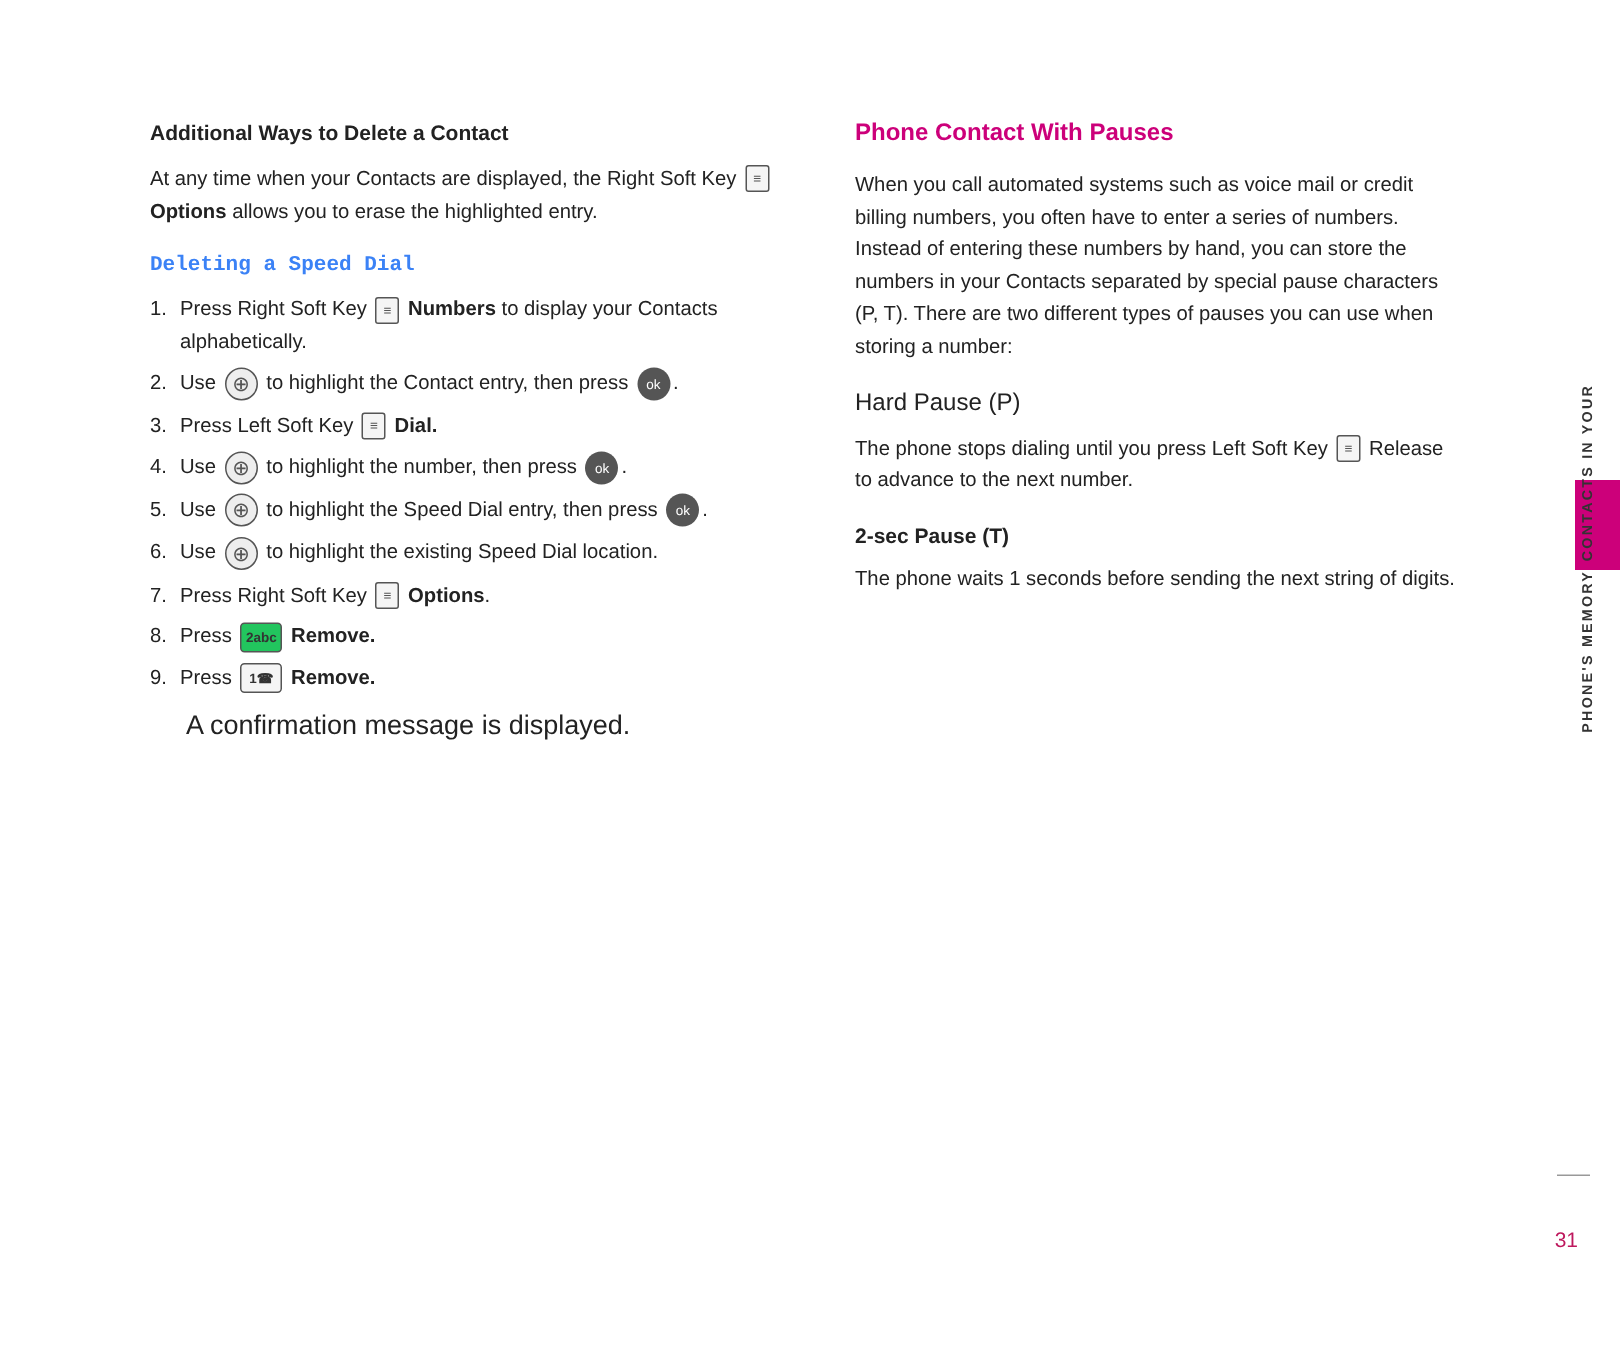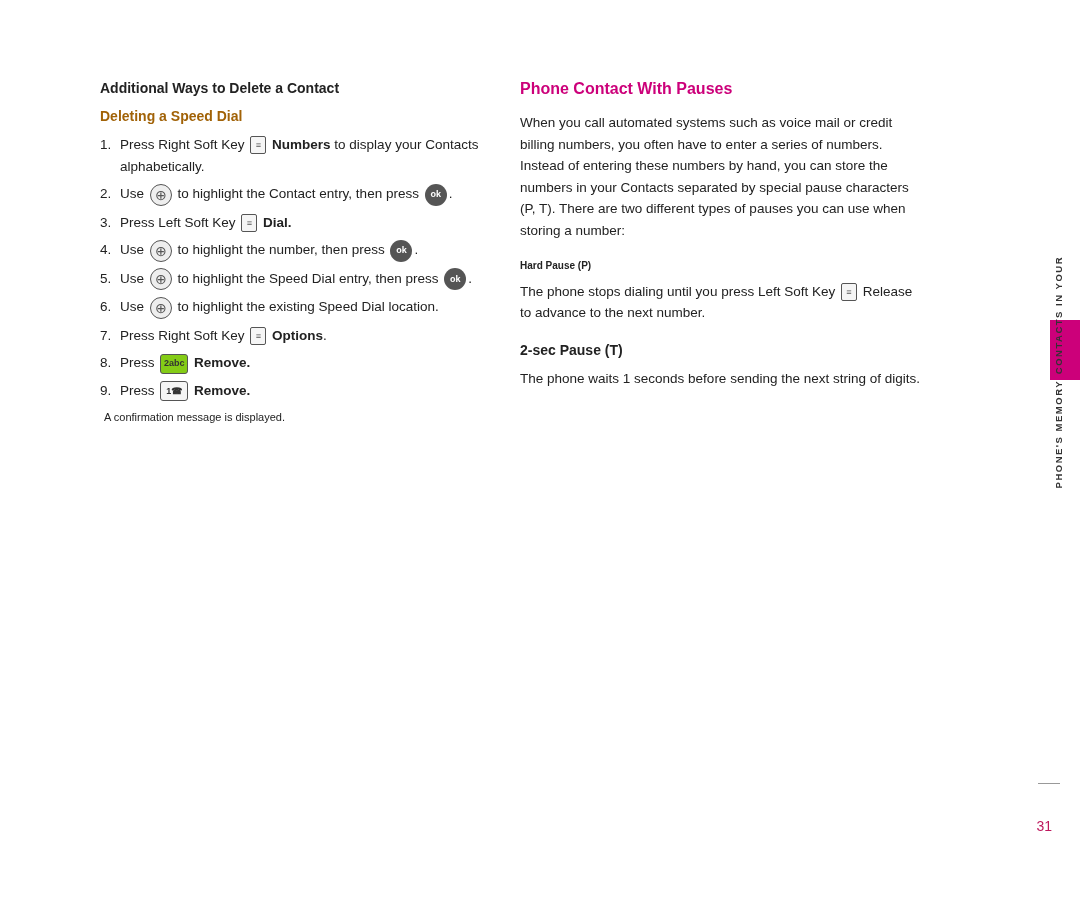--- a/index.html
+++ b/index.html
@@ -18,20 +18,21 @@
     .page-container {
       display: flex;
       width: 100%;
       height: 100%;
     }
 
     .main-content {
       flex: 1;
       display: flex;
       padding: 80px 50px 92px 100px;
+      gap: 50px;
     }
 
     .left-column {
       flex: 1;
       max-width: 420px;
     }
 
     .right-column {
       flex: 1;
       max-width: 400px;
@@ -48,21 +49,22 @@
       font-size: 13.5px;
       line-height: 1.6;
       margin-bottom: 18px;
       color: #222;
     }
 
     .subsection-title {
       font-weight: bold;
       font-size: 14px;
       margin-bottom: 10px;
-      color: #a16207;
+      color: #3b82f6;
+      font-family: Liberation Mono, monospace;
     }
 
     .steps-list {
       list-style: none;
       padding: 0;
       margin: 0;
     }
 
     .steps-list li {
       font-size: 13.5px;
@@ -88,22 +90,22 @@
     }
 
     .pink-title {
       color: #cc007a;
       font-weight: bold;
       font-size: 16px;
       margin-bottom: 14px;
     }
 
     .hard-pause-title {
-      font-weight: bold;
-      font-size: 10px;
+      font-weight: normal;
+      font-size: 16px;
       margin-bottom: 10px;
     }
 
     .two-sec-title {
       font-weight: bold;
       font-size: 14px;
       margin-bottom: 10px;
       margin-top: 18px;
     }
 
@@ -193,21 +195,21 @@
     .icon-ok {
       display: inline-flex;
       align-items: center;
       justify-content: center;
       width: 22px;
       height: 22px;
       border-radius: 50%;
       background: #555;
       color: white;
       font-size: 9px;
-      font-weight: bold;
+      font-weight: normal;
       vertical-align: middle;
       margin: 0 2px;
     }
 
     .icon-nav {
       display: inline-block;
       width: 22px;
       height: 22px;
       border-radius: 50%;
       border: 1.5px solid #555;
@@ -232,57 +234,62 @@
       align-items: center;
       justify-content: center;
       width: 28px;
       height: 20px;
       border: 1.5px solid #555;
       border-radius: 3px;
       font-size: 9px;
       font-weight: bold;
       vertical-align: middle;
       margin: 0 2px;
-      background: #84cc16;
+      background: #22c55e;
       color: #333;
     }
 
     .icon-1oo {
       display: inline-flex;
       align-items: center;
       justify-content: center;
       width: 28px;
       height: 20px;
       border: 1.5px solid #555;
       border-radius: 3px;
       font-size: 9px;
       font-weight: bold;
       vertical-align: middle;
       margin: 0 2px;
       background: #f5f5f5;
       color: #333;
     }
 
     .confirmation-note {
-      font-size: 11px;
+      font-size: 18px;
       margin-top: 10px;
-      margin-left: 4px;
+      margin-left: 24px;
       color: #222;
     }
   </style>
 </head>
 <body>
 
 <div class="page-container">
   <div class="main-content">
 
     <div class="left-column">
 
       <div class="section-title">Additional Ways to Delete a Contact</div>
 
+      <div class="section-paragraph">
+        At any time when your Contacts are displayed, the Right Soft Key
+        <span class="icon-soft-key"></span>
+        <span class="bold">Options</span> allows you to erase the highlighted entry.
+      </div>
 
       <div class="subsection-title">Deleting a Speed Dial</div>
 
       <ol class="steps-list">
 
         <li>
           <span class="step-num">1.</span>
           <span class="step-content">
             Press Right Soft Key <span class="icon-soft-key"></span> <span class="bold">Numbers</span> to display your Contacts alphabetically.
           </span>

